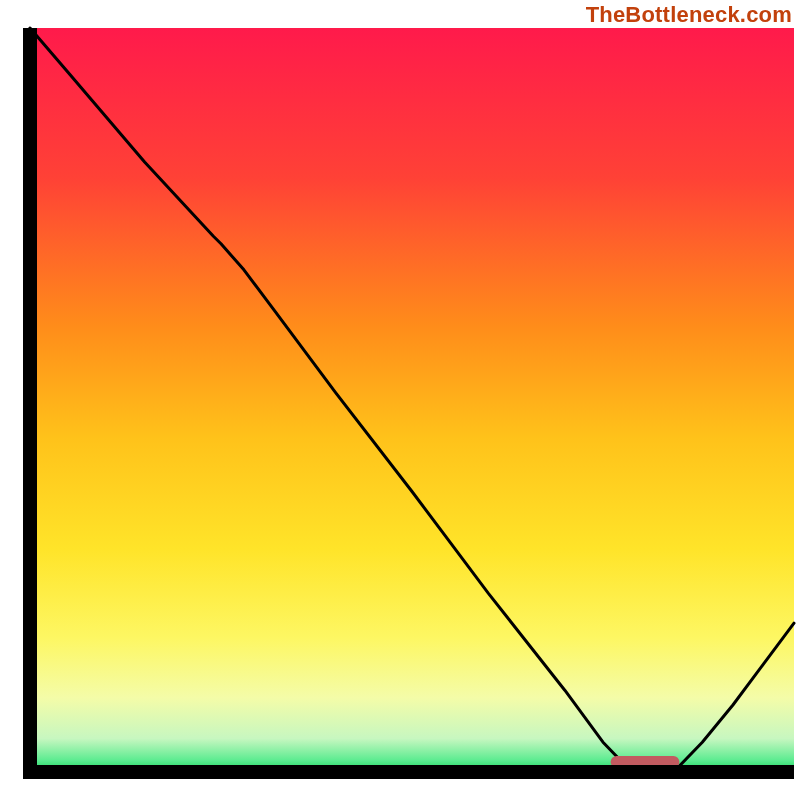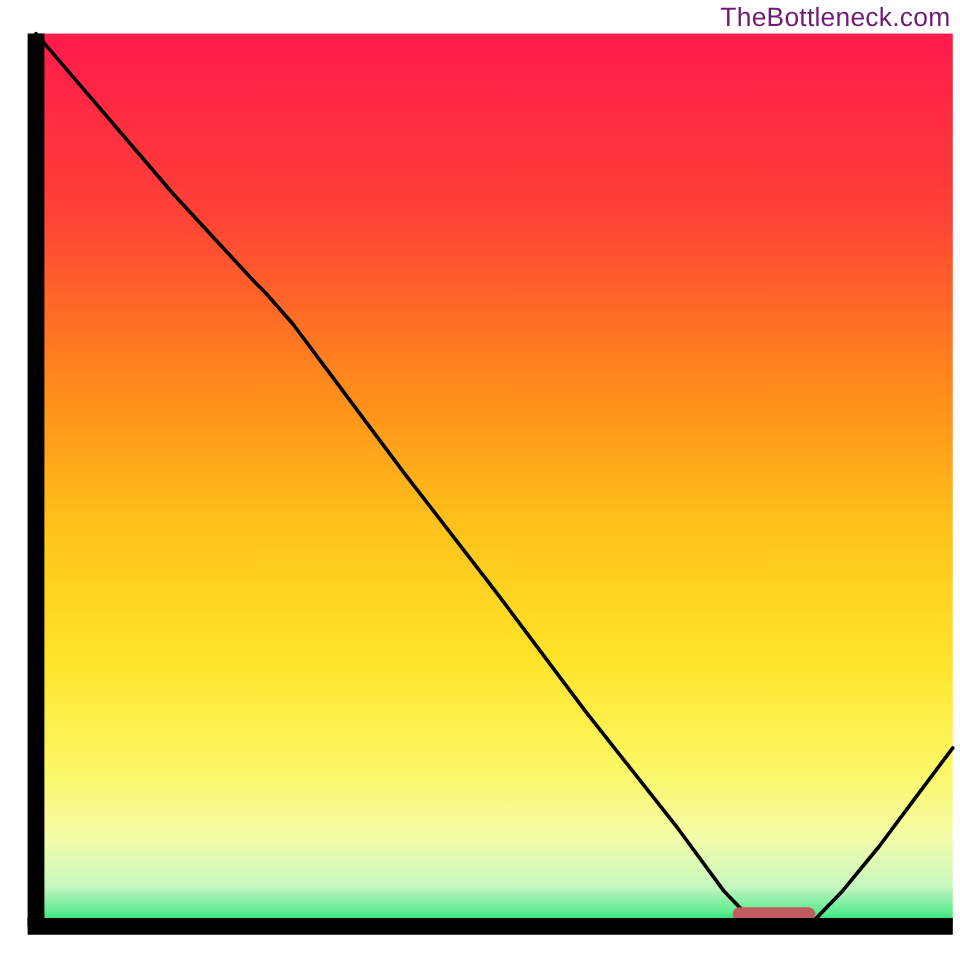--- a/index.html
+++ b/index.html
@@ -12,23 +12,23 @@
   }
   .container {
     position: relative;
     width: 800px;
     height: 800px;
   }
   .watermark {
     position: absolute;
     top: 2px;
     right: 8px;
-    color: #701a75;
+    color: #c2410c;
     font-size: 22px;
-    font-weight: 400;
+    font-weight: 700;
     letter-spacing: 0.2px;
     z-index: 10;
   }
   svg.chart {
     position: absolute;
     inset: 0;
     width: 800px;
     height: 800px;
   }
 </style>

